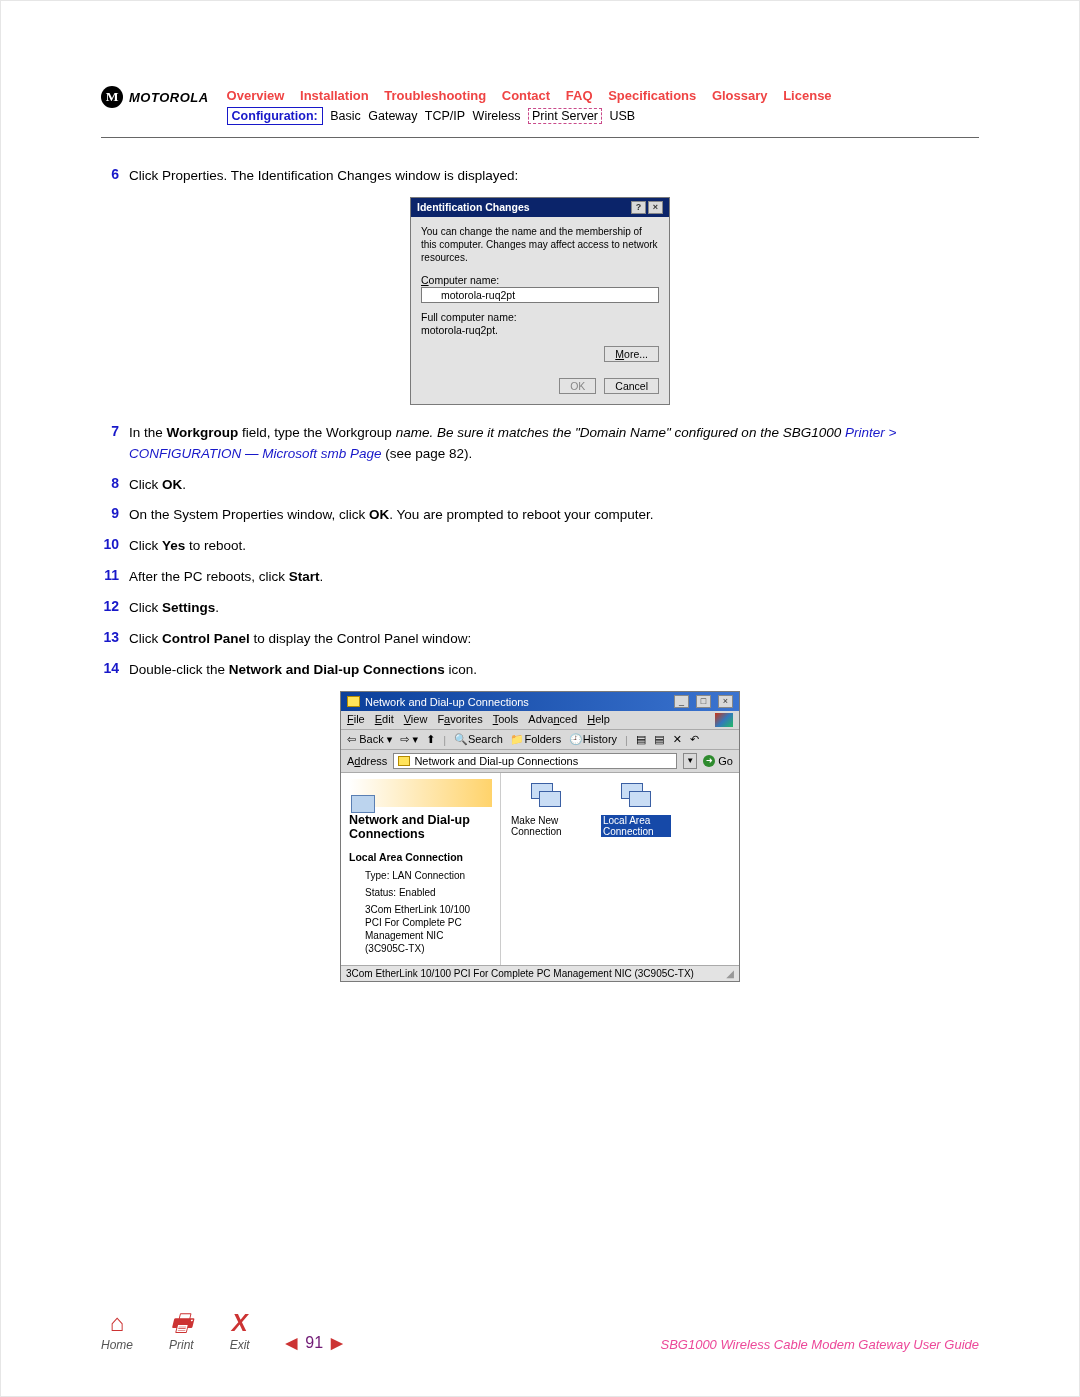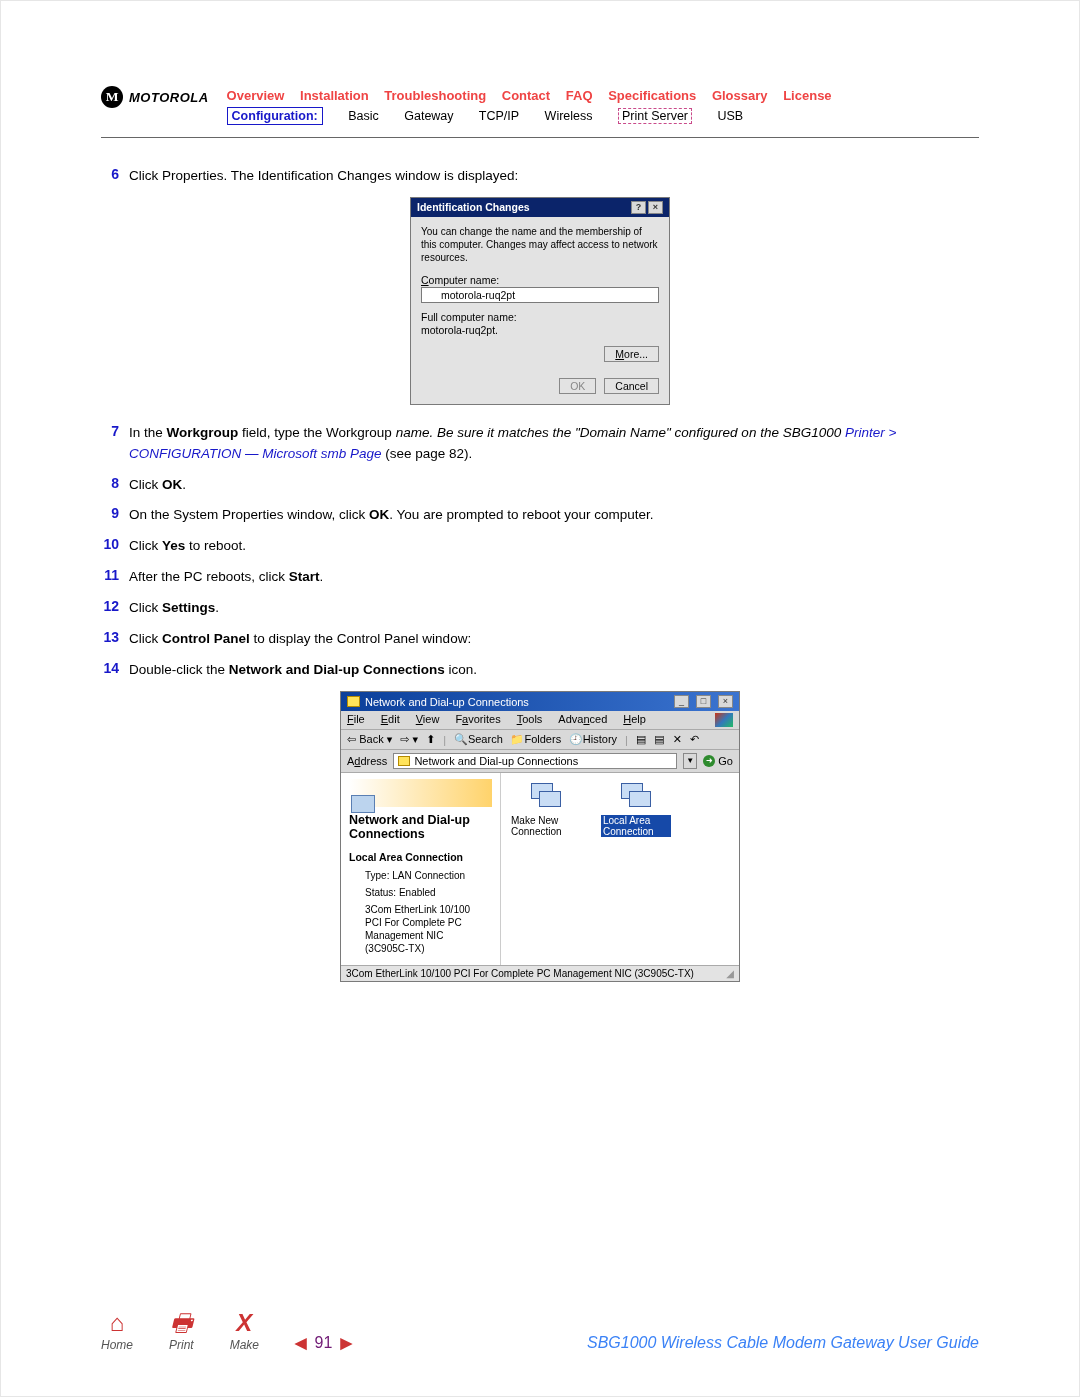--- a/index.html
+++ b/index.html
@@ -7,21 +7,21 @@
   .page{background:#fff;width:1080px;min-height:1397px;padding:85px 100px 40px 100px;position:relative;border:1px solid #e6e6e6}
   .hdr{display:flex;align-items:flex-start;gap:18px}
   .logo-blk{display:flex;align-items:center;gap:6px}
   .mcircle{width:22px;height:22px;border-radius:50%;background:#000;display:flex;align-items:center;justify-content:center;color:#fff;font-weight:bold;font-family:Georgia,serif}
   .mword{font-weight:bold;letter-spacing:0.5px;font-style:italic;font-size:13px}
   .navwrap{flex:1}
   .toplinks{font-weight:bold;color:#ef4444;font-size:13px;line-height:1.6}
   .toplinks span{margin-right:12px}
   .subnav{font-size:12.5px;color:#000;margin-top:2px}
   .cfgbox{border:1px solid #1818c9;color:#1818c9;font-weight:bold;padding:1px 4px;margin-right:4px}
-  .subnav span{margin-right:22px}
+  .subnav span{margin-right:4px}
   .dotted{border:1px dashed #c94a8a;padding:0 3px}
   .hr{border:none;border-top:1px solid #666;margin:14px 0 28px 0}
   .step{display:flex;margin-bottom:10px}
   .num{width:28px;color:#1818c9;font-weight:bold;font-size:14px;flex-shrink:0;text-align:right;padding-right:10px}
   .txt{flex:1;line-height:1.55}
   .txt b{font-weight:bold}
   .txt i{font-style:italic}
   .lnk{color:#1818c9;font-style:italic}
 
   .dlg{width:260px;margin:6px auto 18px auto;border:1px solid #7a7a7a;background:#e3e3e3;font-family:Tahoma,Arial,sans-serif;font-size:10.5px}
@@ -38,21 +38,21 @@
   .fieldset .leg{position:absolute;top:-7px;left:8px;background:#e3e3e3;padding:0 3px;font-size:10.5px}
   .radio-row{display:flex;align-items:center;gap:4px;font-size:10.5px;margin-bottom:3px}
   .radio-row input{margin:0}
   .dlg-foot{display:flex;justify-content:flex-end;gap:8px;padding:6px 10px 10px 0}
 
   .explorer{width:400px;margin:8px auto 0 auto;border:1px solid #7a7a7a;background:#d9d9d9;font-family:Tahoma,Arial,sans-serif;font-size:10.5px}
   .exp-title{background:linear-gradient(to right,#0b3f9a,#3b74d0);color:#fff;padding:3px 6px;display:flex;align-items:center;gap:5px}
   .exp-title .ticon{width:13px;height:11px;background:#ffe35a;border:1px solid #b58a00}
   .exp-title span{flex:1;font-size:11px}
   .exp-title .winbtn{width:15px;height:13px;background:#d9d9d9;border:1px solid #888;margin-left:2px;font-size:9px;text-align:center;line-height:11px;color:#333}
-  .menubar{background:#d9d9d9;border-bottom:1px solid #aaa;padding:2px 6px;font-size:11px;display:flex;gap:16px}
+  .menubar{background:#d9d9d9;border-bottom:1px solid #aaa;padding:2px 6px;font-size:11px;display:flex;gap:10px}
   .menubar span u{text-decoration:underline}
   .flag{margin-left:auto;width:18px;height:14px;background:linear-gradient(135deg,#c31,#37b 50%,#2b6)}
   .toolbar{background:#d9d9d9;border-bottom:1px solid #aaa;padding:3px 6px;font-size:11px;display:flex;align-items:center;gap:8px}
   .tb-sep{color:#999}
   .addrbar{background:#d9d9d9;border-bottom:1px solid #aaa;padding:3px 6px;font-size:11px;display:flex;align-items:center;gap:6px}
   .addrbox{flex:1;background:#fff;border:1px solid #888;padding:1px 4px;display:flex;align-items:center;gap:4px}
   .addrbox .aic{width:12px;height:10px;background:#ffe35a;border:1px solid #b58a00}
   .addr-dd{width:14px;height:16px;background:#d9d9d9;border:1px solid #888;text-align:center;font-size:8px;line-height:14px}
   .gobtn{display:flex;align-items:center;gap:3px}
   .gobtn .gic{width:12px;height:12px;border-radius:50%;background:#2e8b2e;color:#fff;font-size:8px;text-align:center;line-height:12px}
@@ -71,21 +71,21 @@
   .sel{background:#1649a8;color:#fff;padding:0 2px}
   .statusbar{background:#e3e3e3;border-top:1px solid #aaa;font-size:10px;padding:2px 5px;display:flex}
   .statusbar span{flex:1}
   .grip{width:14px;text-align:right;color:#999}
 
   .footer{position:absolute;left:100px;right:100px;bottom:44px;display:flex;align-items:flex-end;gap:36px;font-size:12px}
   .fbtn{display:flex;flex-direction:column;align-items:center;gap:3px;font-style:italic;color:#555}
   .ficon{color:#c33;font-size:24px;line-height:1}
   .farrow{color:#c33;font-size:15px;font-weight:bold}
   .pgno{color:#701a75;font-weight:normal;font-size:16px}
-  .ftitle{font-style:italic;font-size:16px;margin-left:auto;color:#3b82f6}
+  .ftitle{font-style:italic;font-size:13px;margin-left:auto;color:#ec4899}
 </style>
 </head>
 <body>
 
 <div class="page">
   <div class="hdr">
     <div class="logo-blk">
       <div class="mcircle">M</div>
       <div class="mword">MOTOROLA</div>
     </div>
@@ -256,21 +256,21 @@
     <div class="fbtn">
         <div class="ficon">⌂</div>
         <span>Home</span>
       </div>
     <div class="fbtn">
         <div class="ficon">🖶</div>
         <span>Print</span>
       </div>
     <div class="fbtn">
         <div class="ficon" style="font-weight:bold">X</div>
-        <span>Make</span>
+        <span>Exit</span>
       </div>
     <div style="display:flex;align-items:center;gap:8px">
       <span class="farrow">◀</span>
       <span class="pgno">91</span>
       <span class="farrow">▶</span>
     </div>
     <div class="ftitle">SBG1000 Wireless Cable Modem Gateway User Guide</div>
   </div>
 </div>
 

